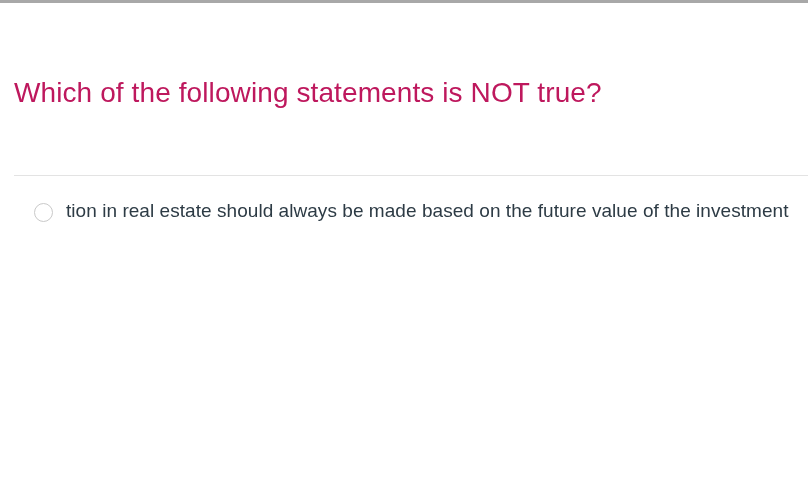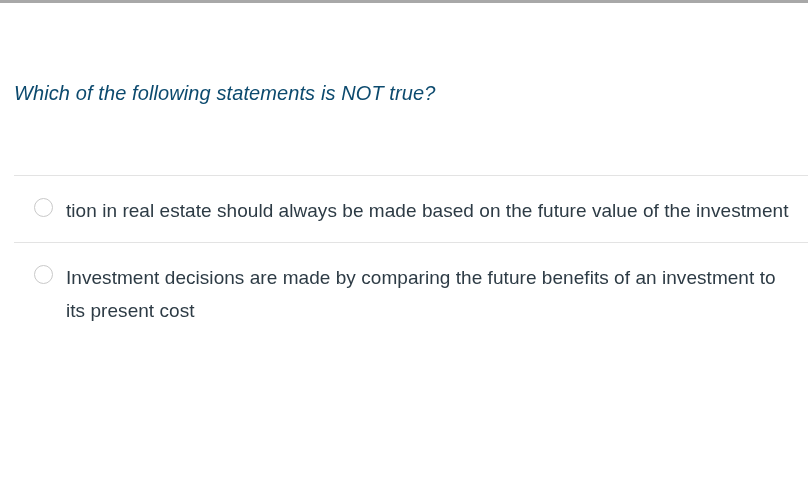--- a/index.html
+++ b/index.html
@@ -29,47 +29,46 @@
     top: 0;
     left: 0;
     width: 808px;
   }
 
   .question-text {
     position: absolute;
     top: 78px;
     left: 14px;
     width: 770px;
-    font-size: 20px;
+    font-size: 28px;
     line-height: 30px;
-    color: #0c4a6e;
+    color: #be185d;
     font-weight: 400;
     letter-spacing: 0.1px;
-    font-style: italic;
   }
 
   .answers {
     position: absolute;
     top: 175px;
     left: 0;
     width: 808px;
   }
 
   .answer-row {
     position: relative;
     box-sizing: border-box;
     padding: 18px 14px 15px 24px;
     min-height: 66px;
     border-top: 1px solid #e3e3e3;
     margin-left: 14px;
   }
 
   .answer-inner {
     display: flex;
-    align-items: flex-start;
+    align-items: center;
     margin-left: -14px;
     padding-left: 10px;
   }
 
   .radio-icon {
     flex: 0 0 auto;
     width: 19px;
     height: 19px;
     margin-top: 4px;
     margin-right: 13px;
@@ -99,22 +98,16 @@
 
   <div class="answers">
 
     <div class="answer-row">
       <div class="answer-inner">
         <span class="radio-icon"></span>
         <span class="answer-text">tion in real estate should always be made based on the future value of the investment</span>
       </div>
     </div>
 
-    <div class="answer-row">
-      <div class="answer-inner">
-        <span class="radio-icon"></span>
-        <span class="answer-text">Investment decisions are made by comparing the future benefits of an investment to its present cost</span>
-      </div>
-    </div>
 
 
   </div>
 </div>
 
 </body></html>

